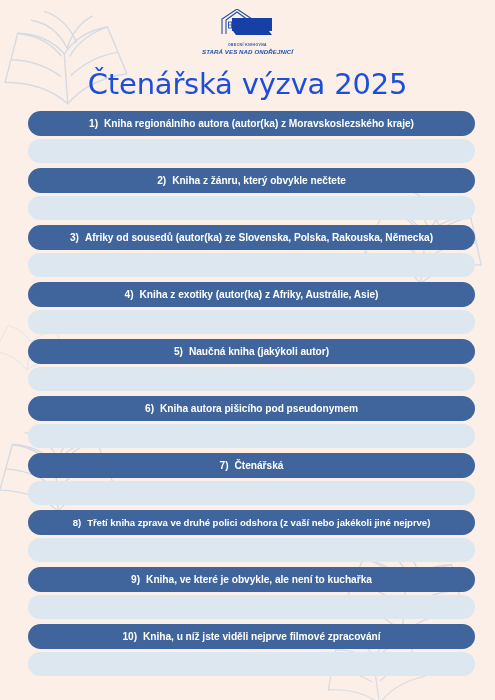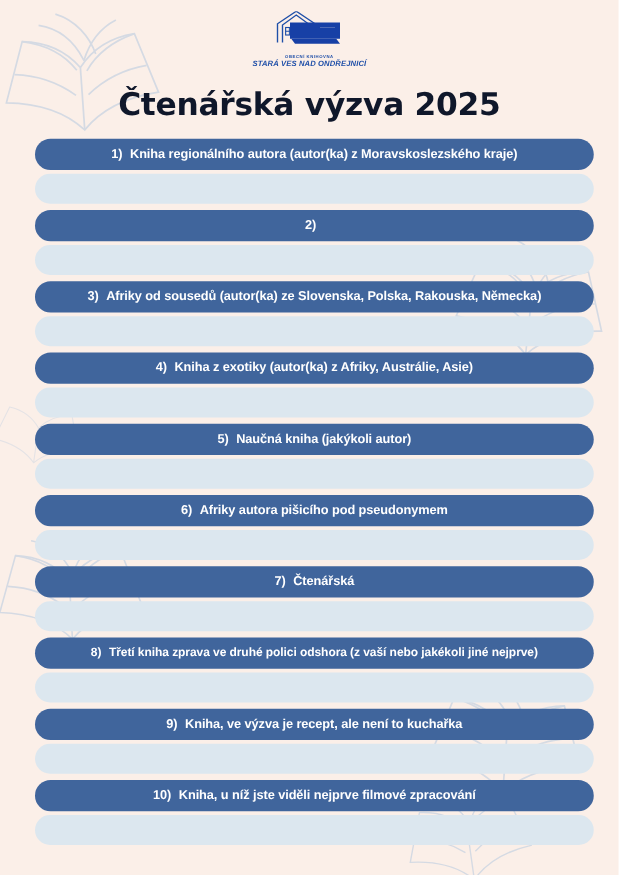--- a/index.html
+++ b/index.html
@@ -66,24 +66,24 @@
     letter-spacing: .1px;
     font-weight: bold;
     font-style: italic;
     color: #1f4fa8;
     line-height: 8px;
     white-space: nowrap;
   }
 
   .title {
     margin: 9px 0 0 0;
-    font-size: 25px;
-    font-weight: 700;
+    font-size: 29px;
+    font-weight: 400;
     letter-spacing: -0.2px;
-    color: #0f172a;
+    color: #1d4ed8;
     font-family: "DejaVu Sans", sans-serif;
     line-height: 34px;
   }
 
   
   .list {
     position: relative;
     z-index: 2;
     margin: 10px 20px 0 28px;
   }
@@ -218,20 +218,21 @@
         <span style="display:inline-block;width:6px"></span>
         <span>Kniha regionálního autora (autor(ka) z Moravskoslezského  kraje)</span>
       </div>
       <div class="row-blank"></div>
     </div>
 
     <div class="row">
       <div class="row-label">
         <span>2)</span>
         <span style="display:inline-block;width:6px"></span>
+        <span>Kniha z žánru, který obvykle nečtete</span>
       </div>
       <div class="row-blank"></div>
     </div>
 
     <div class="row">
       <div class="row-label">
         <span>3)</span>
         <span style="display:inline-block;width:6px"></span>
         <span>Afriky od sousedů (autor(ka) ze Slovenska, Polska, Rakouska, Německa)</span>
       </div>
@@ -253,21 +254,21 @@
         <span style="display:inline-block;width:6px"></span>
         <span>Naučná kniha (jakýkoli autor)</span>
       </div>
       <div class="row-blank"></div>
     </div>
 
     <div class="row">
       <div class="row-label">
         <span>6)</span>
         <span style="display:inline-block;width:6px"></span>
-        <span>Afriky autora pišicího pod pseudonymem</span>
+        <span>Kniha autora pišicího pod pseudonymem</span>
       </div>
       <div class="row-blank"></div>
     </div>
 
     <div class="row">
       <div class="row-label">
         <span>7)</span>
         <span style="display:inline-block;width:6px"></span>
         <span>Čtenářská</span>
       </div>
@@ -280,21 +281,21 @@
         <span style="display:inline-block;width:6px"></span>
         <span>Třetí kniha zprava ve druhé polici odshora (z vaší nebo  jakékoli jiné nejprve)</span>
       </div>
       <div class="row-blank"></div>
     </div>
 
     <div class="row">
       <div class="row-label">
         <span>9)</span>
         <span style="display:inline-block;width:6px"></span>
-        <span>Kniha, ve výzva je recept, ale není to kuchařka</span>
+        <span>Kniha, ve které je obvykle, ale není to kuchařka</span>
       </div>
       <div class="row-blank"></div>
     </div>
 
     <div class="row">
       <div class="row-label">
         <span>10)</span>
         <span style="display:inline-block;width:6px"></span>
         <span>Kniha, u níž jste viděli nejprve filmové zpracování</span>
       </div>

